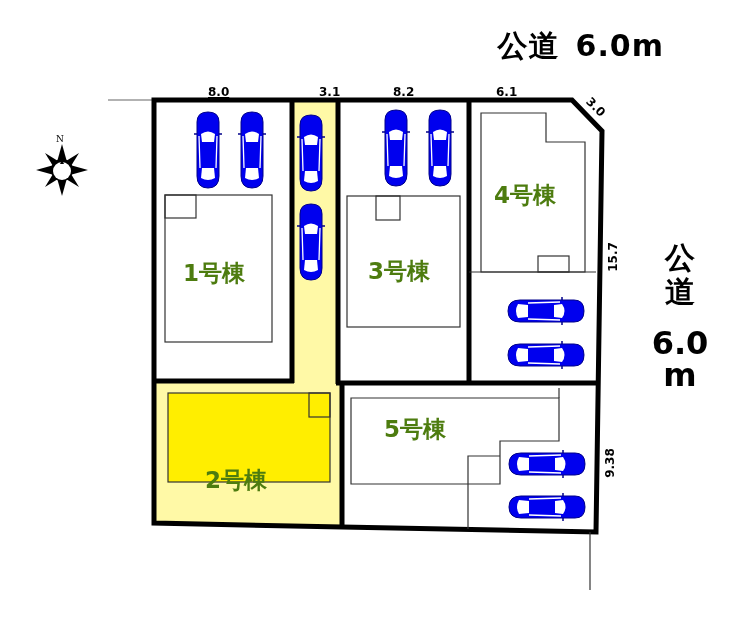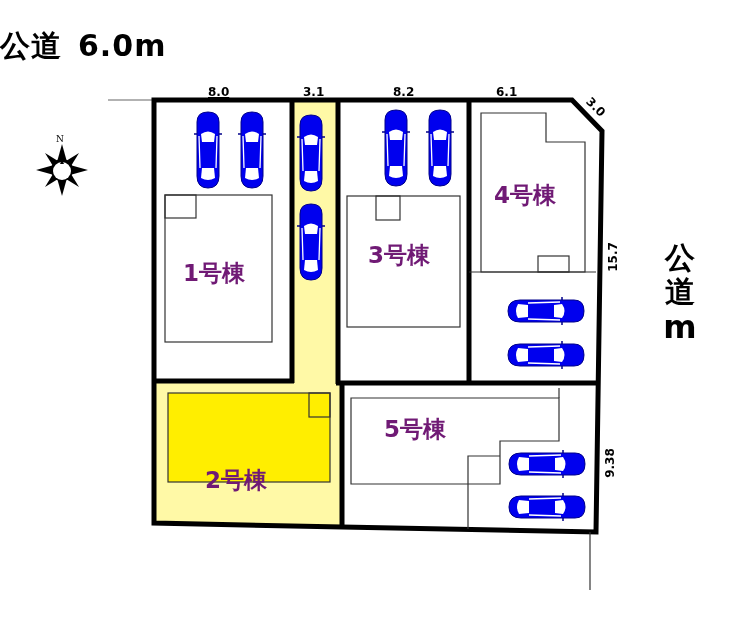--- a/index.html
+++ b/index.html
@@ -1,32 +1,32 @@
 <!DOCTYPE html>
 <html><head>
   <meta charset="utf-8">
   <style>
     html, body { margin: 0; padding: 0; background: #ffffff; }
     body { width: 740px; height: 619px; position: relative; overflow: hidden;
            font-family: "DejaVu Sans", sans-serif; }
     svg { position: absolute; left: 0; top: 0; }
-    .road-top { position: absolute; left: 0; width: 664px; top: 26px; text-align: left;
+    .road-top { position: absolute; left: 0; width: 664px; top: 26px; text-align: right;
                 font-family: "DejaVu Sans", sans-serif; font-weight: bold; font-size: 30px;
                 letter-spacing: 1px; color: #000; }
     .road-top .r1 { margin-right: 16px; }
     .road-right { position: absolute; left: 650px; top: 243px; width: 60px; text-align: center;
                   font-family: "DejaVu Sans", sans-serif; font-weight: bold; color: #000; line-height: 1; }
     .road-right .ch { display: block; font-size: 30px; margin-bottom: 4px; }
     .road-right .w { display: block; font-size: 32px; margin-top: 20px; }
     .road-right .u { display: block; font-size: 32px; margin-top: 0px; }
     .dim { position: absolute; font-family: "DejaVu Sans", sans-serif; font-weight: bold; font-size: 12px;
            color: #000; }
     .dim.rot { transform-origin: center center; }
     .lot-label { position: absolute; font-family: "DejaVu Sans", sans-serif; font-weight: bold;
-                 font-size: 23px; color: #701a75; white-space: nowrap; }
+                 font-size: 23px; color: #4d7c0f; white-space: nowrap; }
     .north { position: absolute; left: 56px; top: 134px; font-family: "DejaVu Serif", serif; font-size: 9px; }
   </style>
 </head>
 <body>
 
 <div class="road-top">
   <span class="r1">公道</span><span>6.0m</span>
 </div>
 
 <svg width="740" height="619" viewBox="0 0 740 619">
@@ -101,30 +101,31 @@
     <polygon points="17,17 4,9 9,4" fill="#000"></polygon>
     <circle cx="0" cy="0" r="11" fill="#000"></circle>
     <circle cx="0" cy="1" r="9" fill="#fff"></circle>
     <polygon points="0,-10 2,-6 -2,-6" fill="#000"></polygon>
   </g>
 </svg>
 
 <div class="north">N</div>
 
 <div class="dim" style="left:208px; top:85px;text-decoration:underline;">8.0</div>
-<div class="dim" style="left:303px; top:85px;">3.1</div>
+<div class="dim" style="left:319px; top:85px;">3.1</div>
 <div class="dim" style="left:393px; top:85px;">8.2</div>
 <div class="dim" style="left:496px; top:85px;">6.1</div>
 <div class="dim rot" style="left:585px; top:100px; transform: rotate(45deg);">3.0</div>
 <div class="dim rot" style="left:598px; top:250px; transform: rotate(-90deg);">15.7</div>
 <div class="dim rot" style="left:595px; top:456px; transform: rotate(-90deg);">9.38</div>
 
 <div class="road-right">
   <span class="ch">公</span>
   <span class="ch">道</span>
+  <span class="w">6.0</span>
   <span class="u">m</span>
 </div>
 
 <div class="lot-label" style="left:183px; top:258px;">1号棟</div>
 <div class="lot-label" style="left:205px; top:423px;margin-top:42px;">2号棟</div>
-<div class="lot-label" style="left:368px; top:240px;">3号棟</div>
+<div class="lot-label" style="left:368px; top:256px;">3号棟</div>
 <div class="lot-label" style="left:494px; top:180px;">4号棟</div>
 <div class="lot-label" style="left:384px; top:414px;">5号棟</div>
 
 </body></html>

